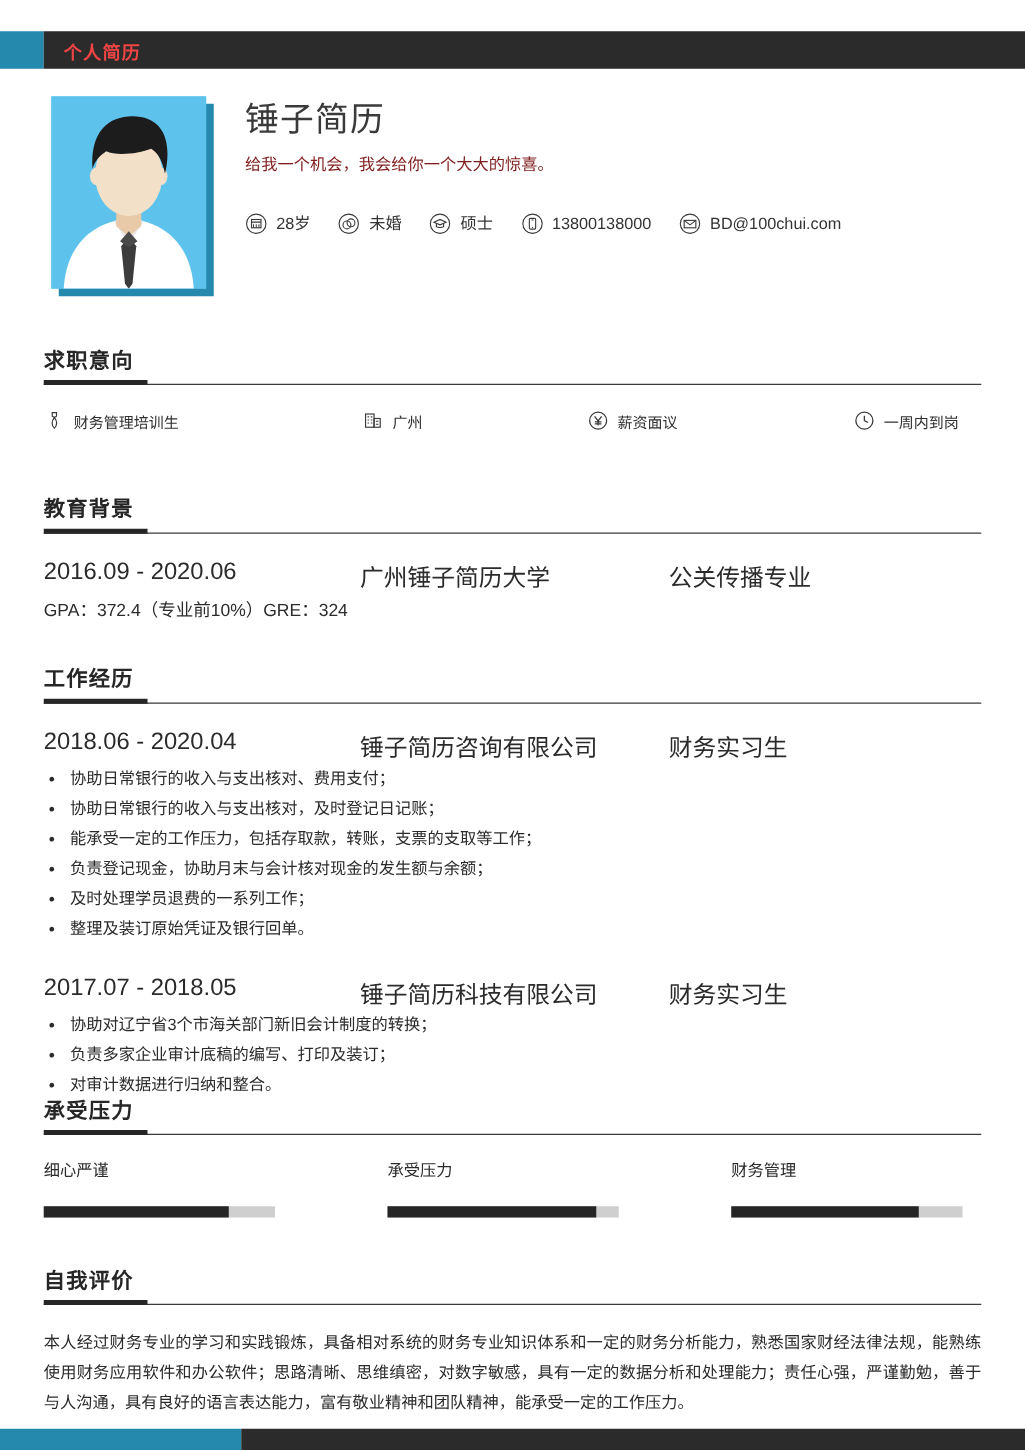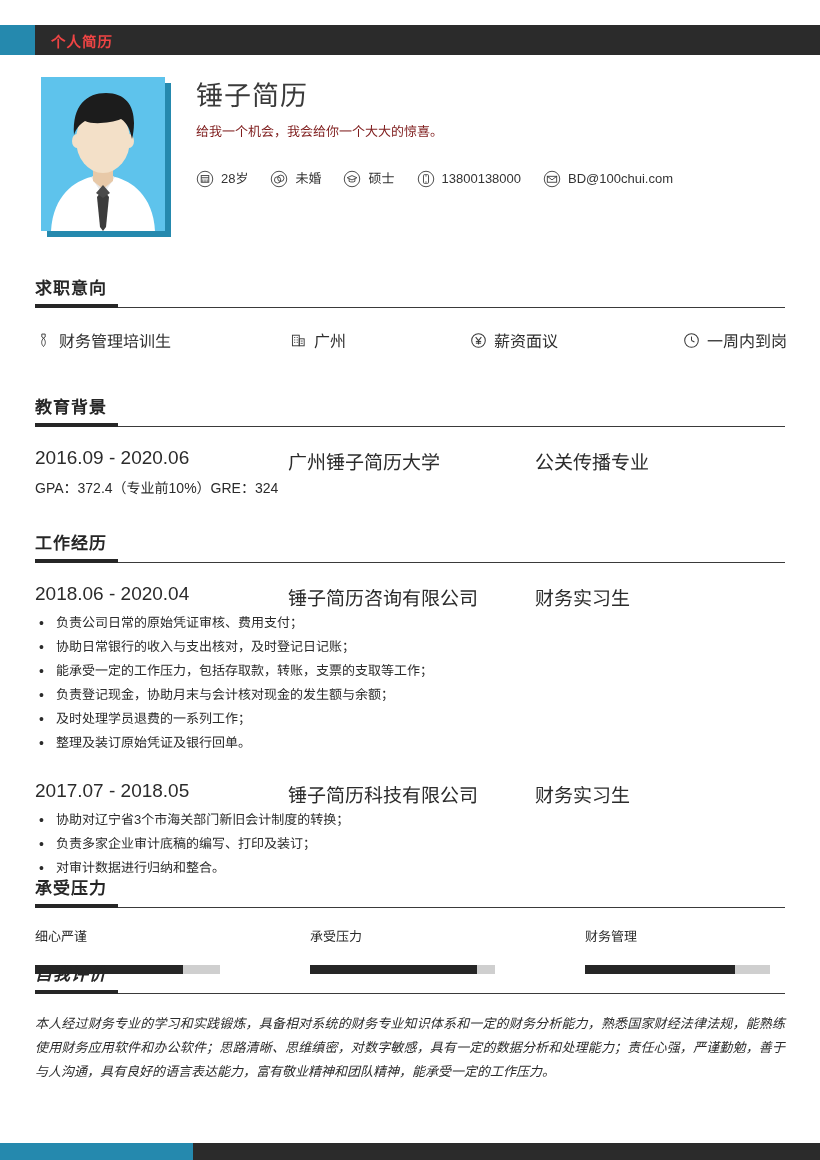--- a/index.html
+++ b/index.html
@@ -35,21 +35,21 @@
 
   
   .section { position:absolute; left:35px; width:750px; }
   .sec-head { position:relative; height:30px; }
   .sec-title { font-size:17px; font-weight:bold; color:#262626; letter-spacing:1px; line-height:21px; display:inline-block; }
   .sec-rule-thin { position:absolute; left:0; bottom:0; width:750px; height:1px; background:#3a3a3a; }
   .sec-rule-thick { position:absolute; left:0; bottom:0; height:4px; background:#262626; }
 
   
   .intent-row { position:relative; height:26px; margin-top:20px; }
-  .intent-item { position:absolute; top:0; display:flex; align-items:center; font-size:16px; color:#2f2f2f; white-space:nowrap; }
+  .intent-item { position:absolute; top:0; display:flex; align-items:center; font-size:12px; color:#2f2f2f; white-space:nowrap; }
   .intent-item .it-ico { width:17px; height:17px; margin-right:7px; flex:0 0 17px; display:block; }
 
   
   .entry-row { position:relative; height:22px; font-size:19px; font-weight:normal; color:#2b2b2b; }
   .entry-date { position:absolute; left:0; top:0; }
   .entry-org  { position:absolute; left:253px; top:0; }
   .entry-role { position:absolute; left:500px; top:0; }
   .entry-sub  { font-size:14px; color:#2b2b2b; margin-top:9px; line-height:20px; }
 
   ul.bullets { list-style:none; margin-top:6px; }
@@ -247,21 +247,21 @@
       <div class="sec-rule-thick" style="width:83px;"></div>
     </div>
 
     <div style="margin-top:20px;">
       <div class="entry-row">
         <span class="entry-date">2018.06 - 2020.04</span>
         <span class="entry-org">锤子简历咨询有限公司</span>
         <span class="entry-role">财务实习生</span>
       </div>
       <ul class="bullets">
-        <li>负责公司日常的原始凭证审核、费用支付；</li>
+        <li>协助日常银行的收入与支出核对、费用支付；</li>
         <li>协助日常银行的收入与支出核对，及时登记日记账；</li>
         <li>能承受一定的工作压力，包括存取款，转账，支票的支取等工作；</li>
         <li>负责登记现金，协助月末与会计核对现金的发生额与余额；</li>
         <li>及时处理学员退费的一系列工作；</li>
         <li>整理及装订原始凭证及银行回单。</li>
       </ul>
     </div>
 
     <div style="margin-top:25px;">
       <div class="entry-row">
@@ -299,21 +299,21 @@
       </div>
       <div class="skill" style="left:275px;">
         <div class="skill-label">承受压力</div>
         <div class="skill-track">
           <div class="skill-fill" id="skill-fill-1" style="width: 90%;"></div>
         </div>
       </div>
     </div>
   </div>
 
-  <div class="section" style="top:964px;font-style:italic;">
+  <div class="section" style="top:1014px;">
     <div class="sec-head">
       <span class="sec-title">自我评价</span>
       <div class="sec-rule-thin"></div>
       <div class="sec-rule-thick" style="width:83px;"></div>
     </div>
     <div class="summary-text">本人经过财务专业的学习和实践锻炼，具备相对系统的财务专业知识体系和一定的财务分析能力，熟悉国家财经法律法规，能熟练使用财务应用软件和办公软件；思路清晰、思维缜密，对数字敏感，具有一定的数据分析和处理能力；责任心强，严谨勤勉，善于与人沟通，具有良好的语言表达能力，富有敬业精神和团队精神，能承受一定的工作压力。</div>
   </div>
 
   <div class="bottombar">
     <div class="bottombar-accent"></div>

